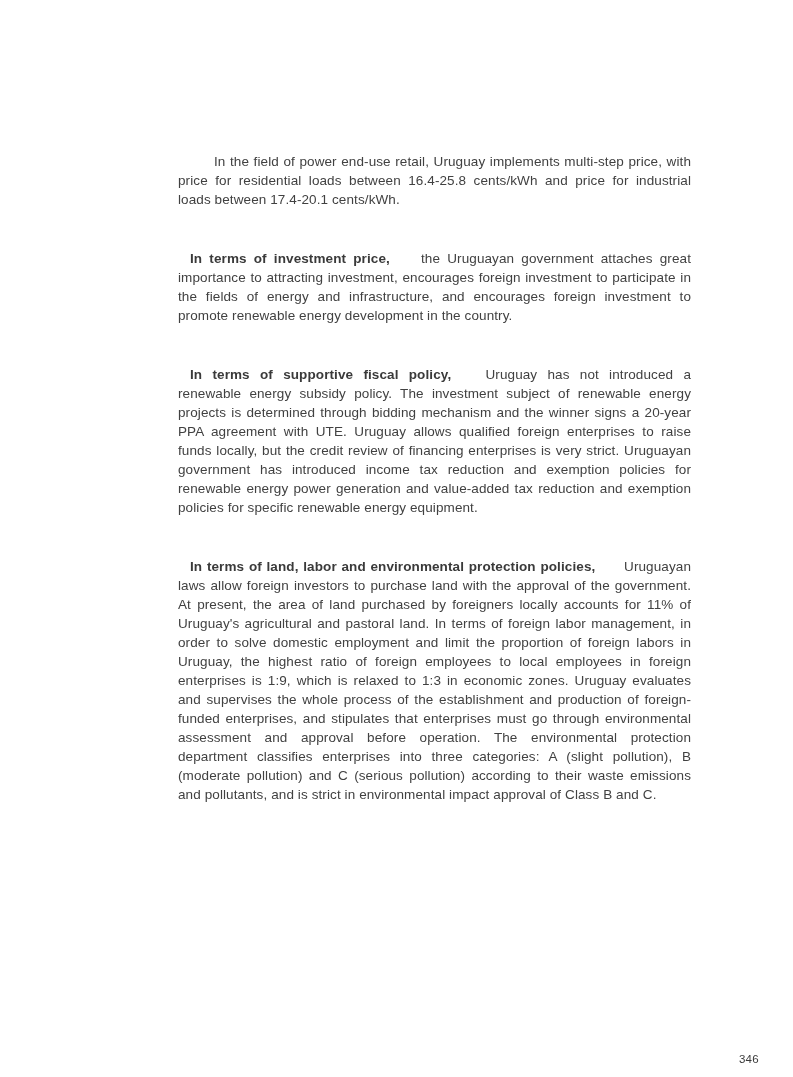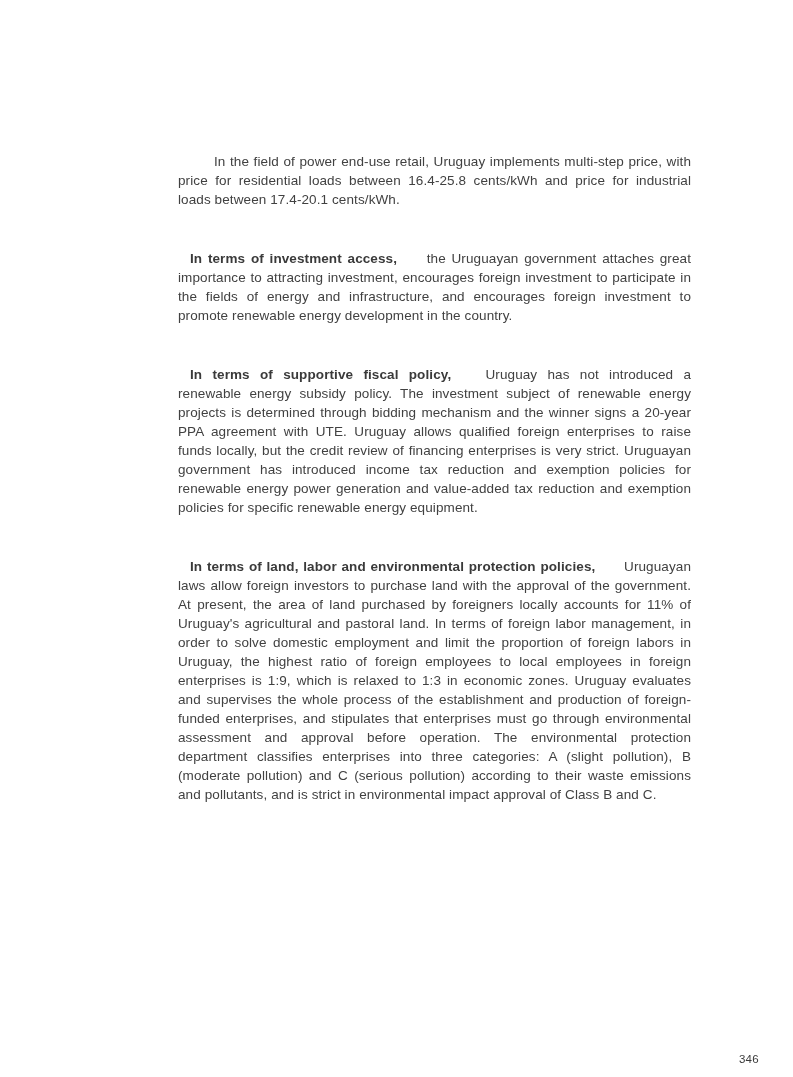--- a/index.html
+++ b/index.html
@@ -46,21 +46,21 @@
 </style>
 </head>
 <body>
 
 <div class="page">
 
   <div class="content">
 
     <p class="para"><span class="lead"></span><span>In the field of power end-use retail, Uruguay implements multi-step price, with price for residential loads between 16.4-25.8 cents/kWh and price for industrial loads between 17.4-20.1 cents/kWh.</span></p>
 
-    <p class="para"><span class="lead">In terms of investment access,</span><span> the Uruguayan government attaches great importance to attracting investment, encourages foreign investment to participate in the fields of energy and infrastructure, and encourages foreign investment to promote renewable energy development in the country.</span></p>
+    <p class="para"><span class="lead">In terms of investment price,</span><span> the Uruguayan government attaches great importance to attracting investment, encourages foreign investment to participate in the fields of energy and infrastructure, and encourages foreign investment to promote renewable energy development in the country.</span></p>
 
     <p class="para"><span class="lead">In terms of supportive fiscal policy,</span><span> Uruguay has not introduced a renewable energy subsidy policy. The investment subject of renewable energy projects is determined through bidding mechanism and the winner signs a 20-year PPA agreement with UTE. Uruguay allows qualified foreign enterprises to raise funds locally, but the credit review of financing enterprises is very strict. Uruguayan government has introduced income tax reduction and exemption policies for renewable energy power generation and value-added tax reduction and exemption policies for specific renewable energy equipment.</span></p>
 
     <p class="para"><span class="lead">In terms of land, labor and environmental protection policies,</span><span> Uruguayan laws allow foreign investors to purchase land with the approval of the government. At present, the area of land purchased by foreigners locally accounts for 11% of Uruguay's agricultural and pastoral land. In terms of foreign labor management, in order to solve domestic employment and limit the proportion of foreign labors in Uruguay, the highest ratio of foreign employees to local employees in foreign enterprises is 1:9, which is relaxed to 1:3 in economic zones. Uruguay evaluates and supervises the whole process of the establishment and production of foreign-funded enterprises, and stipulates that enterprises must go through environmental assessment and approval before operation. The environmental protection department classifies enterprises into three categories: A (slight pollution), B (moderate pollution) and C (serious pollution) according to their waste emissions and pollutants, and is strict in environmental impact approval of Class B and C.</span></p>
 
   </div>
 
   <div class="page-number">346</div>
 
 </div>

